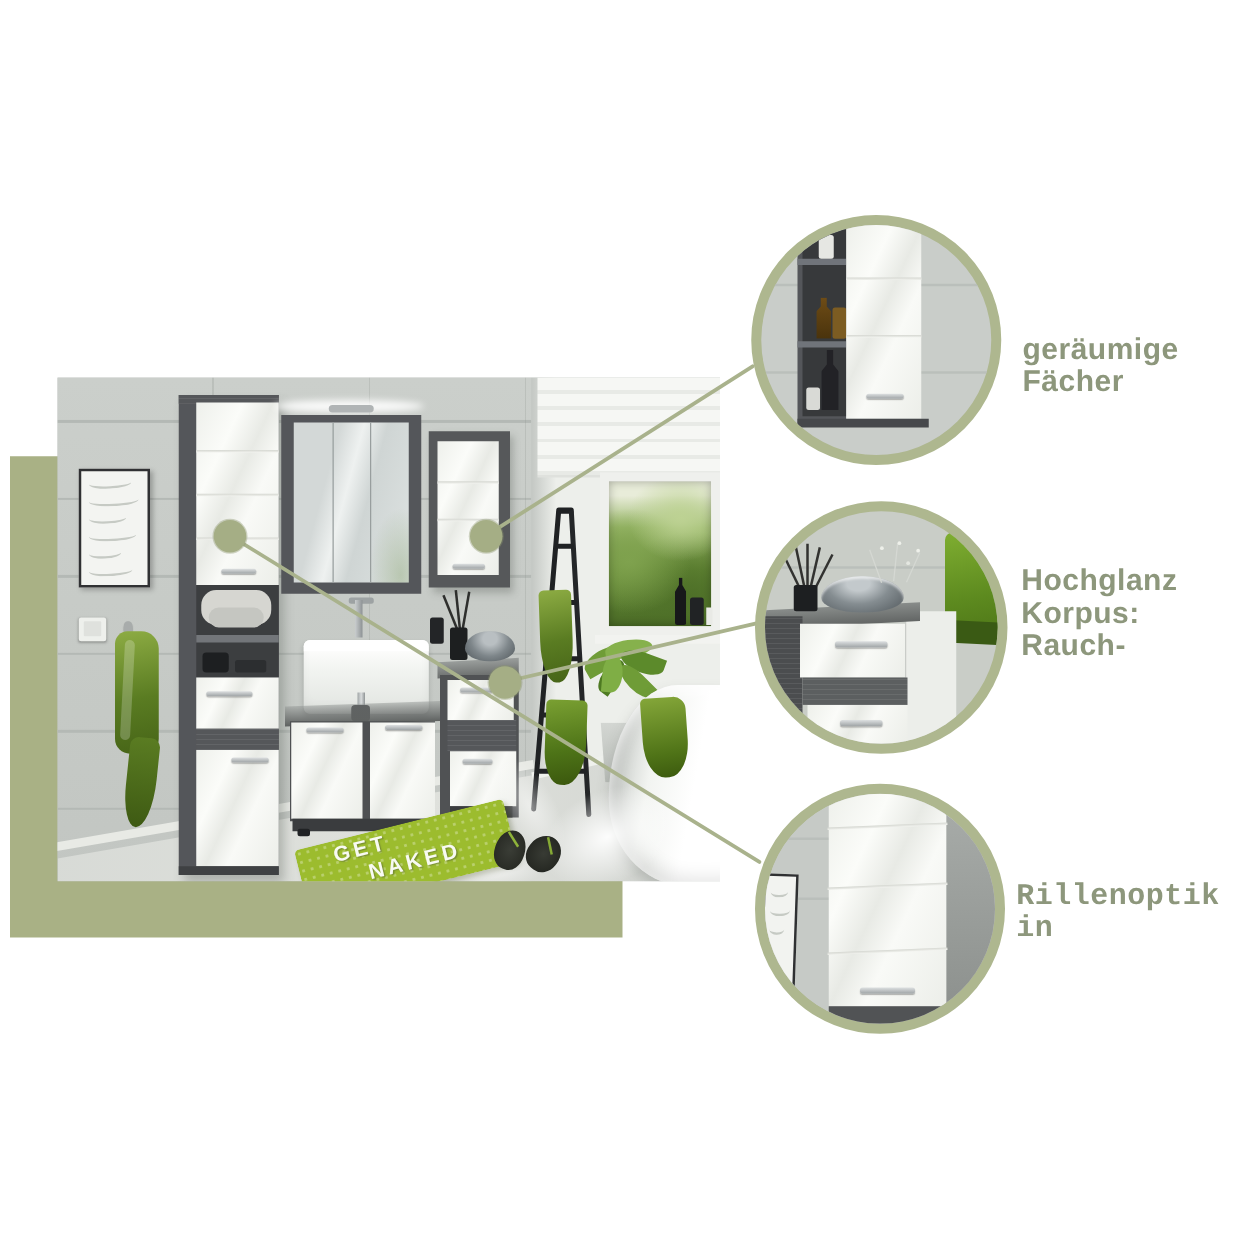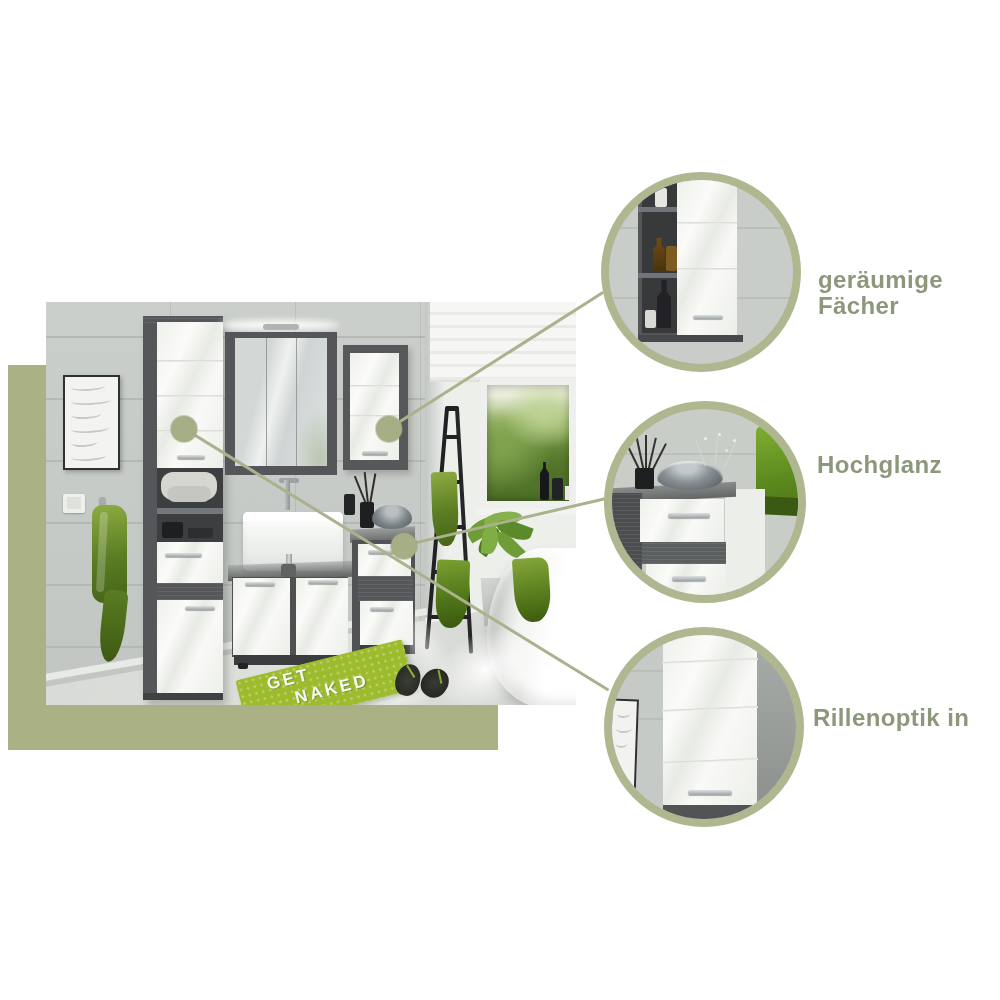--- a/index.html
+++ b/index.html
@@ -318,18 +318,19 @@
       <div class="abs" style="left:51px;top:170px;width:94px;height:14px;background:#515355;"></div>
     </div>
   </div>
 
   <div class="abs lbl" style="left:818px;top:247px;margin-top:20px;">
     <div>geräumige</div>
     <div>Fächer</div>
   </div>
   <div class="abs lbl" style="left:817px;top:452px;">
     <div>Hochglanz</div>
-  </div>
-  <div class="abs lbl" style="left:813px;top:705px;">
+    <div>Korpus: Rauch-</div>
+  </div>
+  <div class="abs lbl" style="left:813px;top:705px;font-family:Liberation Mono, monospace;">
     <div>Rillenoptik in</div>
   </div>
 
 </div>
 
 </body></html>

